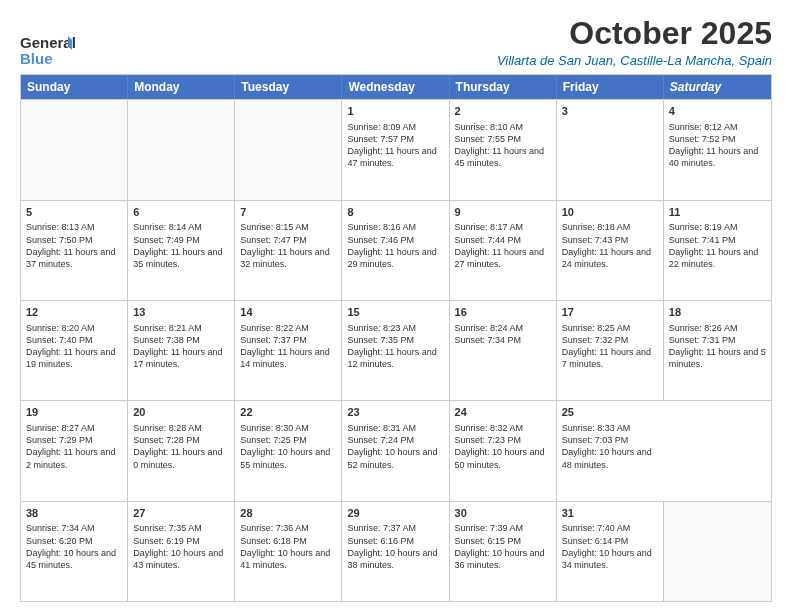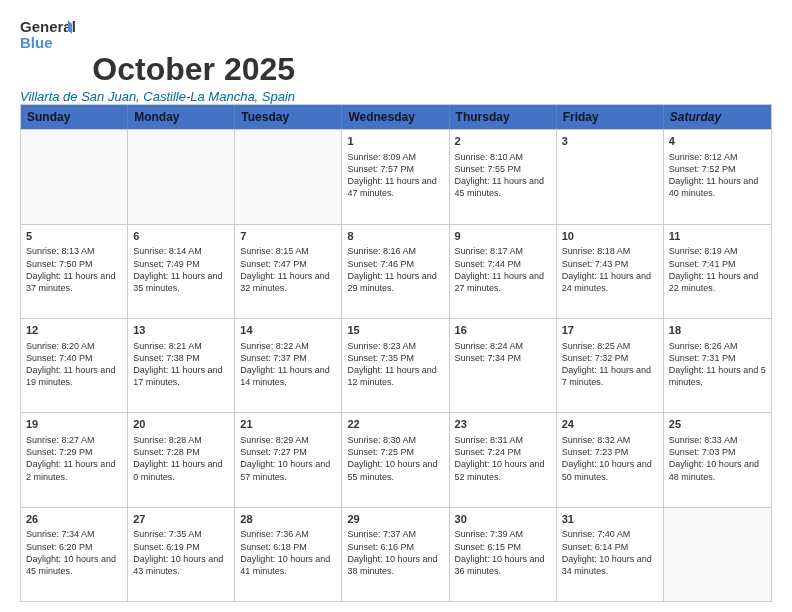--- a/index.html
+++ b/index.html
@@ -14,22 +14,22 @@
       width: 792px;
       height: 612px;
       background: #fff;
       padding: 16px 20px 10px 20px;
       display: flex;
       flex-direction: column;
     }
     .header {
       display: flex;
       justify-content: space-between;
-      align-items: flex-start;
-      flex-direction: column;
+      align-items: flex-end;
+      margin-bottom: 6px;
     }
     .logo {
       display: flex;
       align-items: center;
       gap: 4px;
     }
     .header-right {
       text-align: right;
     }
     .month-title {
@@ -50,21 +50,21 @@
       flex-direction: column;
       border: 1px solid #ccc;
       overflow: hidden;
     }
     .cal-header {
       display: grid;
       grid-template-columns: repeat(7, 1fr);
       background: #4472C4;
     }
     .cal-header-cell {
-      color: #0f172a;
+      color: #ffffff;
       font-size: 12px;
       font-weight: bold;
       padding: 5px 6px;
       text-align: left;
       border-right: 1px solid #5580cc;
     }
     .cal-header-cell:last-child { border-right: none; font-style: italic; }
     .cal-body {
       flex: 1;
       display: flex;
@@ -211,43 +211,39 @@
         <div class="cal-row">
           <div class="cal-cell">
             <span class="day-num">19</span>
             <div class="cell-text"><span>Sunrise: 8:27 AM</span><br><span>Sunset: 7:29 PM</span><br><span>Daylight: 11 hours and 2 minutes.</span></div>
           </div>
           <div class="cal-cell">
             <span class="day-num">20</span>
             <div class="cell-text"><span>Sunrise: 8:28 AM</span><br><span>Sunset: 7:28 PM</span><br><span>Daylight: 11 hours and 0 minutes.</span></div>
           </div>
           <div class="cal-cell">
-            <span class="day-num">21</span>
-            <div class="cell-text"><span>Sunrise: 8:29 AM</span><br><span>Sunset: 7:27 PM</span><br><span>Daylight: 10 hours and 57 minutes.</span></div>
-          </div>
-          <div class="cal-cell">
             <span class="day-num">22</span>
             <div class="cell-text"><span>Sunrise: 8:30 AM</span><br><span>Sunset: 7:25 PM</span><br><span>Daylight: 10 hours and 55 minutes.</span></div>
           </div>
           <div class="cal-cell">
             <span class="day-num">23</span>
             <div class="cell-text"><span>Sunrise: 8:31 AM</span><br><span>Sunset: 7:24 PM</span><br><span>Daylight: 10 hours and 52 minutes.</span></div>
           </div>
           <div class="cal-cell">
             <span class="day-num">24</span>
             <div class="cell-text"><span>Sunrise: 8:32 AM</span><br><span>Sunset: 7:23 PM</span><br><span>Daylight: 10 hours and 50 minutes.</span></div>
           </div>
           <div class="cal-cell">
             <span class="day-num">25</span>
             <div class="cell-text"><span>Sunrise: 8:33 AM</span><br><span>Sunset: 7:03 PM</span><br><span>Daylight: 10 hours and 48 minutes.</span></div>
           </div>
         </div>
         <div class="cal-row">
           <div class="cal-cell">
-            <span class="day-num">26</span>
+            <span class="day-num">38</span>
             <div class="cell-text"><span>Sunrise: 7:34 AM</span><br><span>Sunset: 6:20 PM</span><br><span>Daylight: 10 hours and 45 minutes.</span></div>
           </div>
           <div class="cal-cell">
             <span class="day-num">27</span>
             <div class="cell-text"><span>Sunrise: 7:35 AM</span><br><span>Sunset: 6:19 PM</span><br><span>Daylight: 10 hours and 43 minutes.</span></div>
           </div>
           <div class="cal-cell">
             <span class="day-num">28</span>
             <div class="cell-text"><span>Sunrise: 7:36 AM</span><br><span>Sunset: 6:18 PM</span><br><span>Daylight: 10 hours and 41 minutes.</span></div>
           </div>

